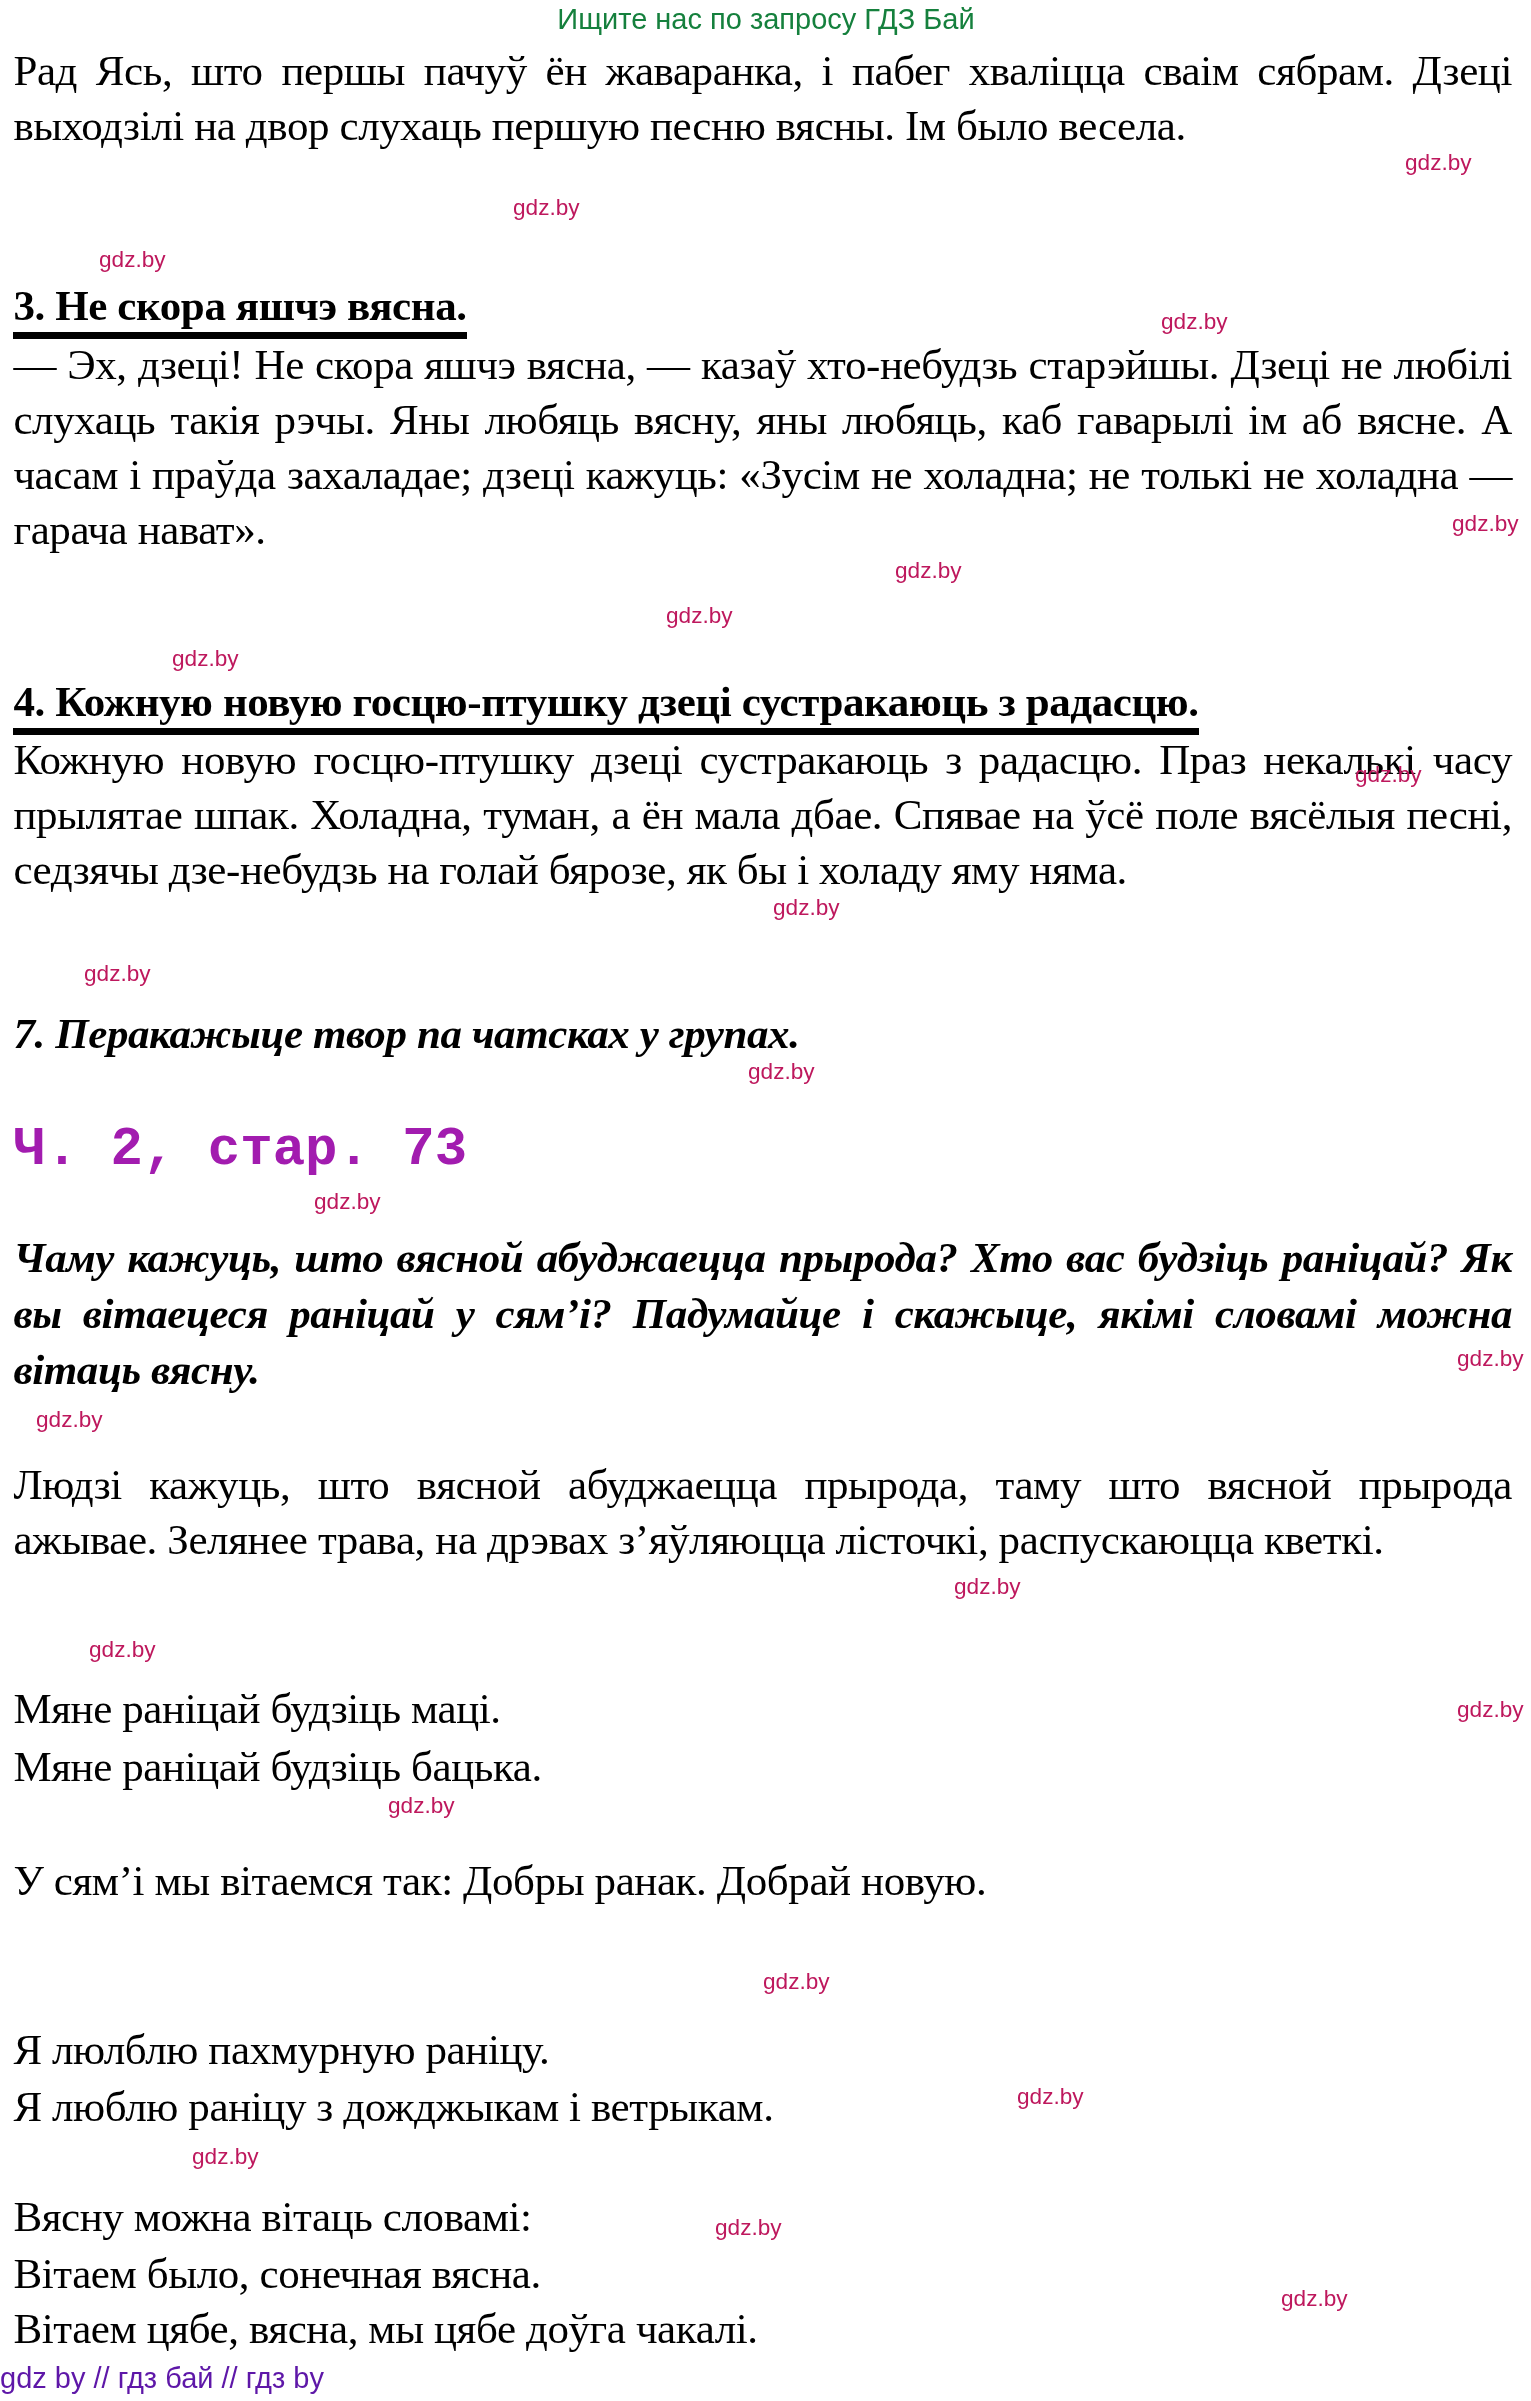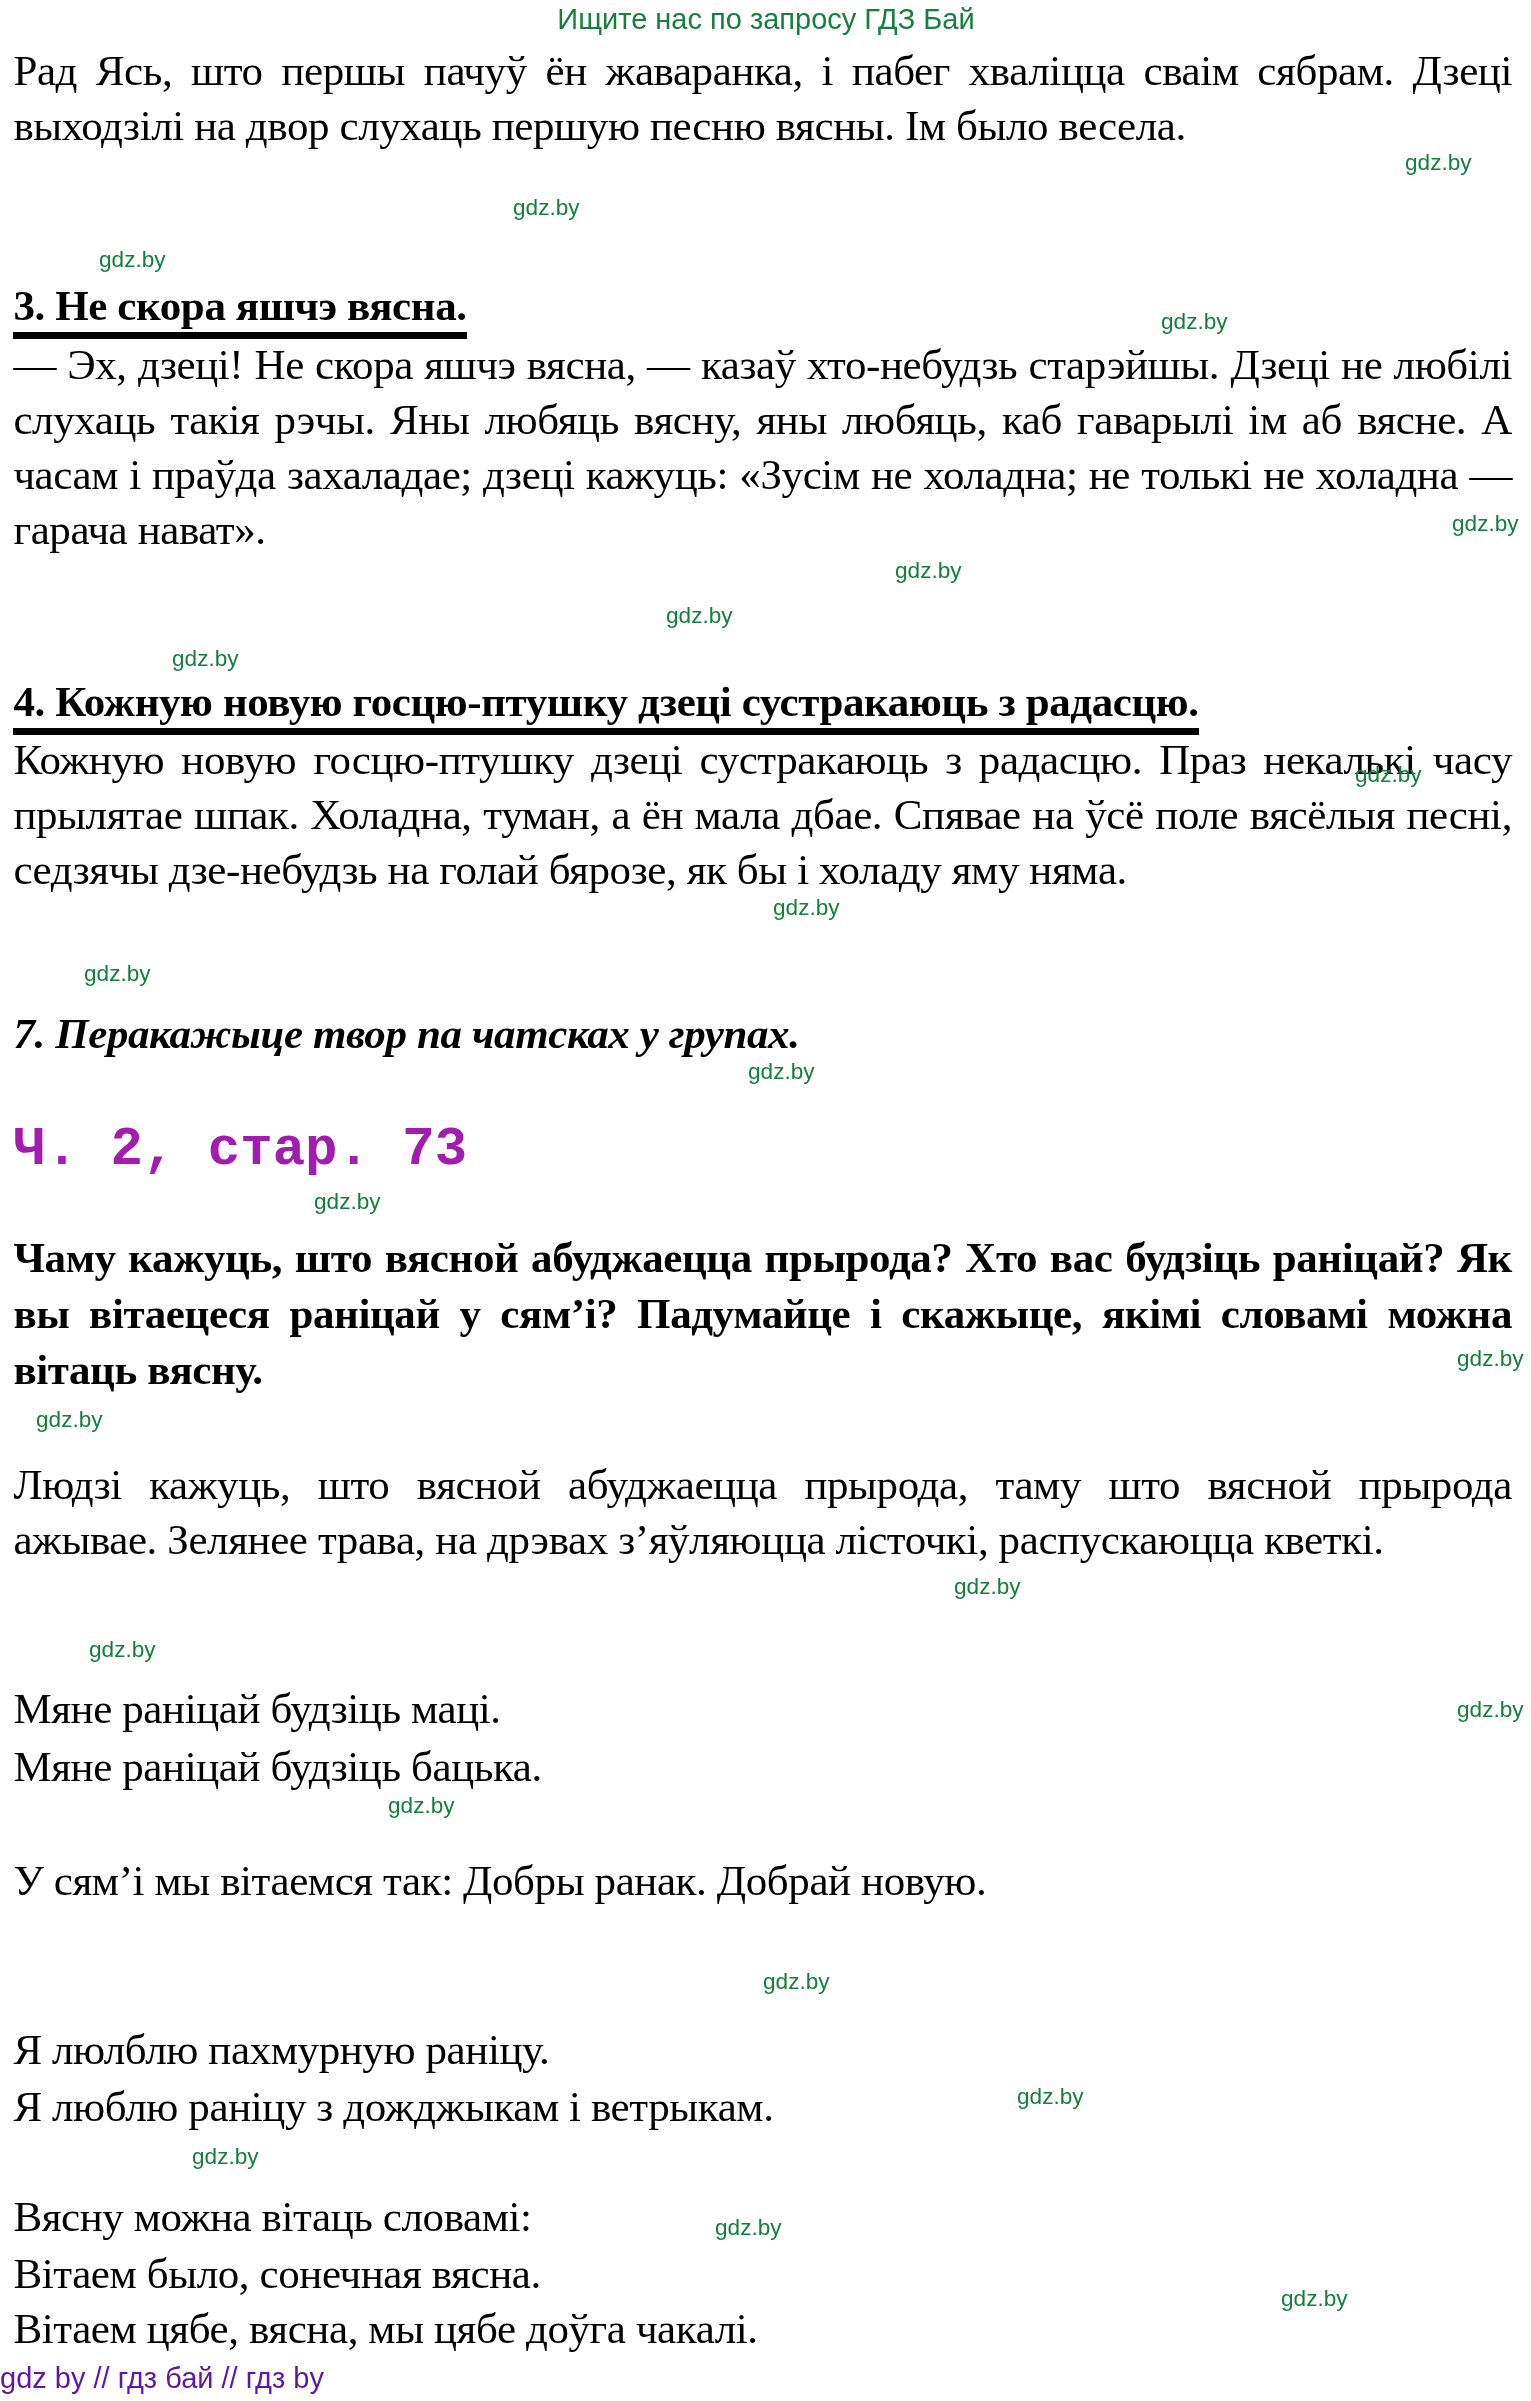--- a/index.html
+++ b/index.html
@@ -24,20 +24,21 @@
     position: absolute;
     left: 13.4px; right: 20px;
     font-size: 43px;
     line-height: 55px;
     letter-spacing: -0.4px;
     text-align: justify;
     text-align-last: left;
   }
   .q-para {
     font-weight: bold;
+    font-style: italic;
     line-height: 56px;
   }
   .heading {
     position: absolute;
     left: 13.4px; right: 20px;
     font-size: 43px;
     font-weight: bold;
     letter-spacing: -0.4px;
     white-space: nowrap;
   }
@@ -68,21 +69,21 @@
     position: absolute;
     left: 13.4px;
     font-size: 43px;
     letter-spacing: -0.4px;
     white-space: nowrap;
   }
   .wm {
     position: absolute;
     font-family: "Liberation Sans", sans-serif;
     font-size: 22.6px;
-    color: #15803d;
+    color: #be185d;
     white-space: nowrap;
   }
   .footer {
     position: absolute;
     top: 2362px; left: 0; width: 100%;
     font-family: "Liberation Sans", sans-serif;
     font-size: 29px;
     color: #5e17a8;
   }
 </style>

